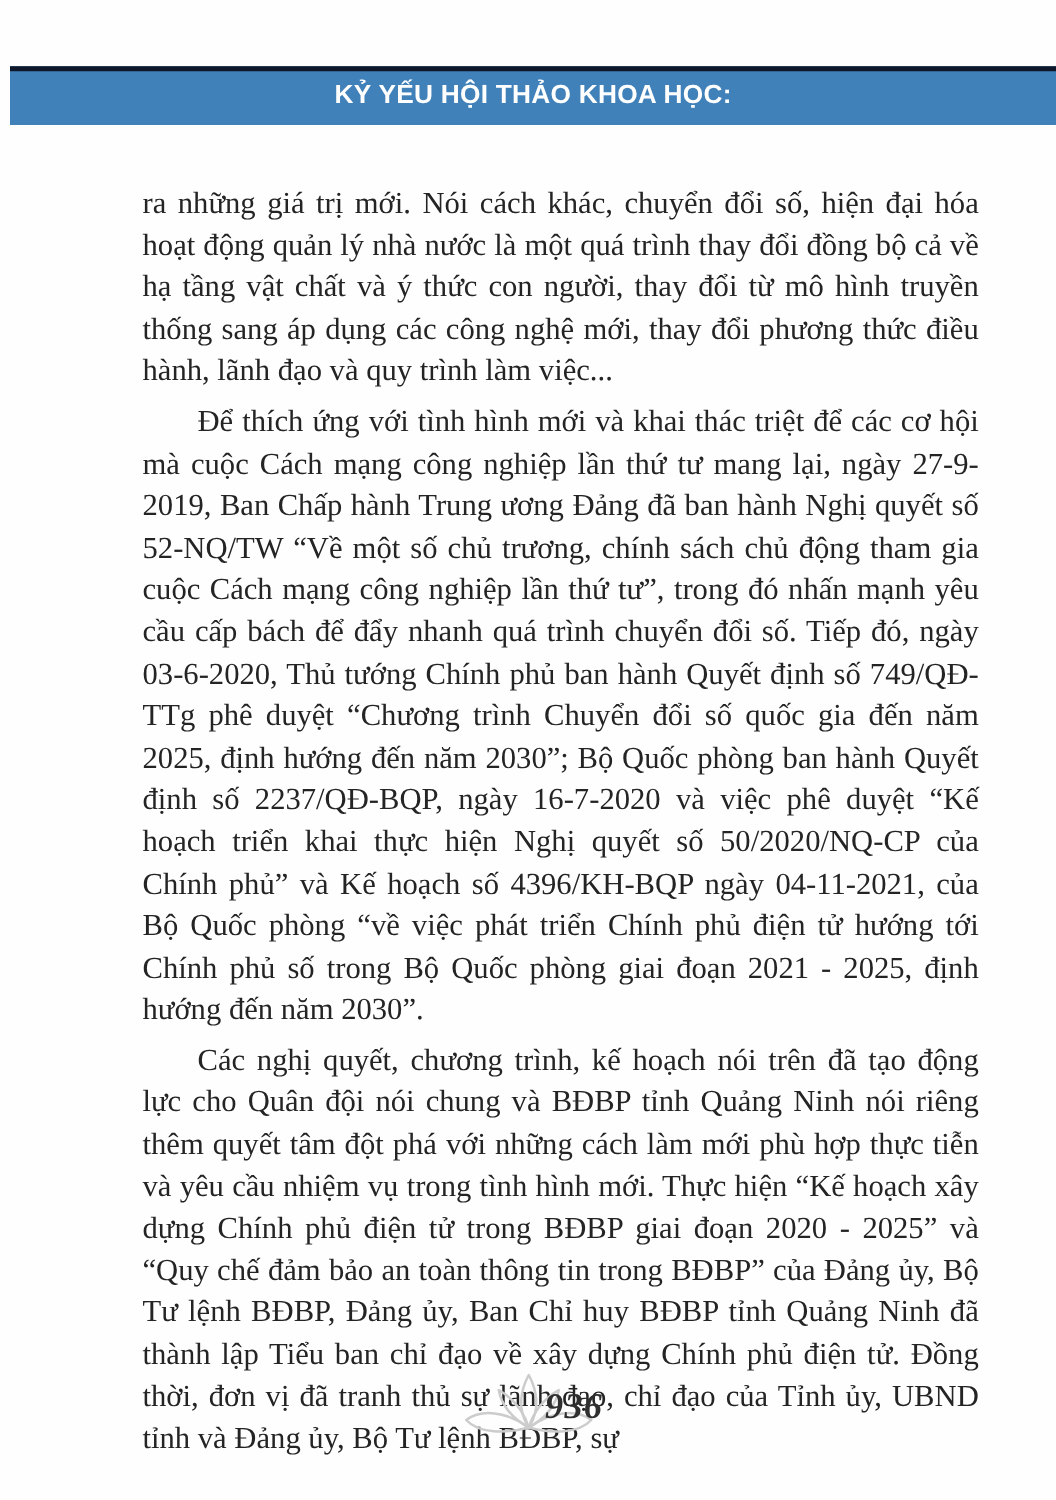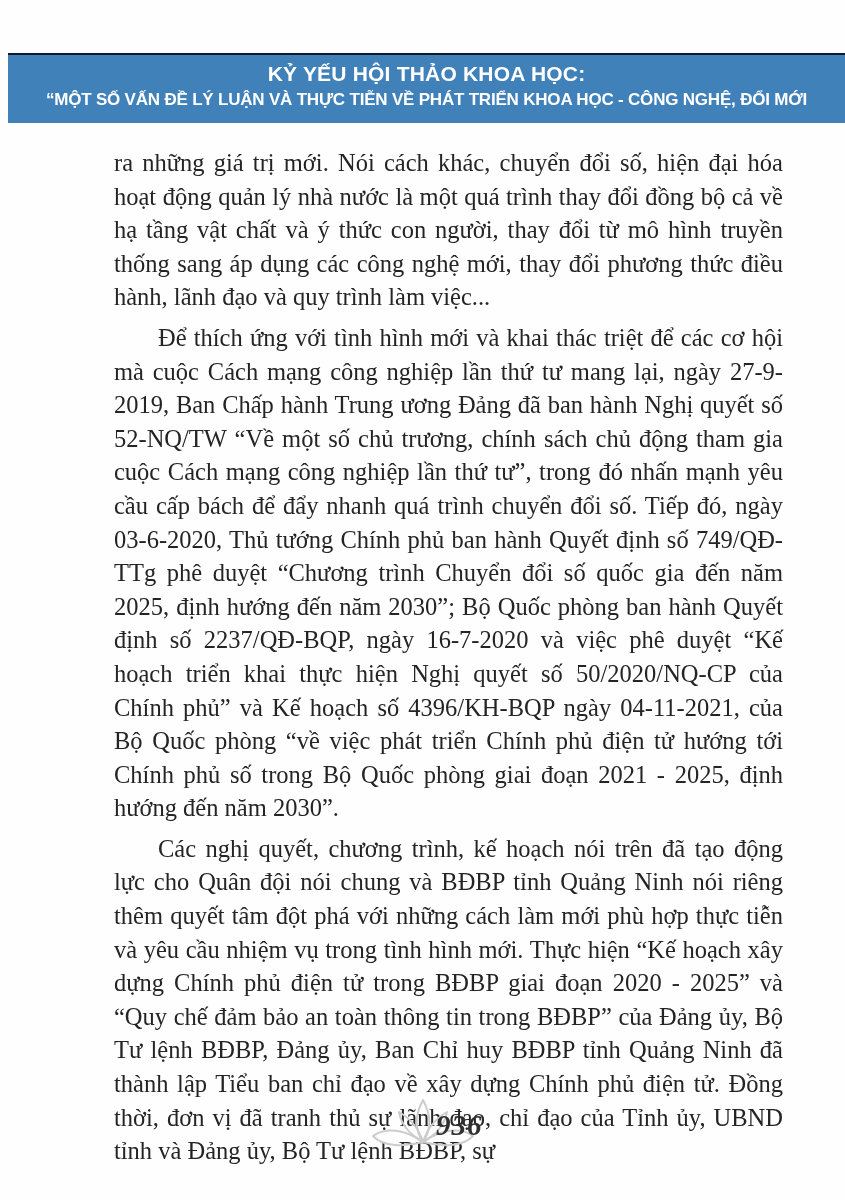--- a/index.html
+++ b/index.html
@@ -15,21 +15,21 @@
     position: relative;
     width: 845px; height: 1200px;
     background: #fefefe;
   }
 
   
   .band {
     position: absolute;
     left: 8px; right: 0; top: 53px;
     background: #4181ba;
-    border-top: 2px solid #0f172a;
+    border-top: 4px solid #0f172a;
     padding: 5px 10px 11px 10px;
     text-align: center;
     color: #ffffff;
     font-family: "Liberation Sans", sans-serif;
     font-weight: bold;
   }
   .band-line1 {
     font-size: 21px;
     line-height: 27px;
     letter-spacing: 0.2px;
@@ -81,21 +81,20 @@
     letter-spacing: 1px;
   }
 </style>
 </head>
 <body>
 
 <div class="page">
 
   <div class="band">
     <div class="band-line1">KỶ YẾU HỘI THẢO KHOA HỌC:</div>
-    <div class="band-line2">“MỘT SỐ VẤN ĐỀ LÝ LUẬN VÀ THỰC TIỄN VỀ PHÁT TRIỂN KHOA HỌC - CÔNG NGHỆ, ĐỔI MỚI</div>
   </div>
 
   <div class="content">
     <p>ra những giá trị mới. Nói cách khác, chuyển đổi số, hiện đại hóa hoạt động quản lý nhà nước là một quá trình thay đổi đồng bộ cả về hạ tầng vật chất và ý thức con người, thay đổi từ mô hình truyền thống sang áp dụng các công nghệ mới, thay đổi phương thức điều hành, lãnh đạo và quy trình làm việc...</p>
     <p class="indent">Để thích ứng với tình hình mới và khai thác triệt để các cơ hội mà cuộc Cách mạng công nghiệp lần thứ tư mang lại, ngày 27-9-2019, Ban Chấp hành Trung ương Đảng đã ban hành Nghị quyết số 52-NQ/TW “Về một số chủ trương, chính sách chủ động tham gia cuộc Cách mạng công nghiệp lần thứ tư”, trong đó nhấn mạnh yêu cầu cấp bách để đẩy nhanh quá trình chuyển đổi số. Tiếp đó, ngày 03-6-2020, Thủ tướng Chính phủ ban hành Quyết định số 749/QĐ-TTg phê duyệt “Chương trình Chuyển đổi số quốc gia đến năm 2025, định hướng đến năm 2030”; Bộ Quốc phòng ban hành Quyết định số 2237/QĐ-BQP, ngày 16-7-2020 và việc phê duyệt “Kế hoạch triển khai thực hiện Nghị quyết số 50/2020/NQ-CP của Chính phủ” và Kế hoạch số 4396/KH-BQP ngày 04-11-2021, của Bộ Quốc phòng “về việc phát triển Chính phủ điện tử hướng tới Chính phủ số trong Bộ Quốc phòng giai đoạn 2021 - 2025, định hướng đến năm 2030”.</p>
     <p class="indent">Các nghị quyết, chương trình, kế hoạch nói trên đã tạo động lực cho Quân đội nói chung và BĐBP tỉnh Quảng Ninh nói riêng thêm quyết tâm đột phá với những cách làm mới phù hợp thực tiễn và yêu cầu nhiệm vụ trong tình hình mới. Thực hiện “Kế hoạch xây dựng Chính phủ điện tử trong BĐBP giai đoạn 2020 - 2025” và “Quy chế đảm bảo an toàn thông tin trong BĐBP” của Đảng ủy, Bộ Tư lệnh BĐBP, Đảng ủy, Ban Chỉ huy BĐBP tỉnh Quảng Ninh đã thành lập Tiểu ban chỉ đạo về xây dựng Chính phủ điện tử. Đồng thời, đơn vị đã tranh thủ sự lãnh đạo, chỉ đạo của Tỉnh ủy, UBND tỉnh và Đảng ủy, Bộ Tư lệnh BĐBP, sự</p>
   </div>
 
   <div class="footer">
     <div class="lotus-wrap">

